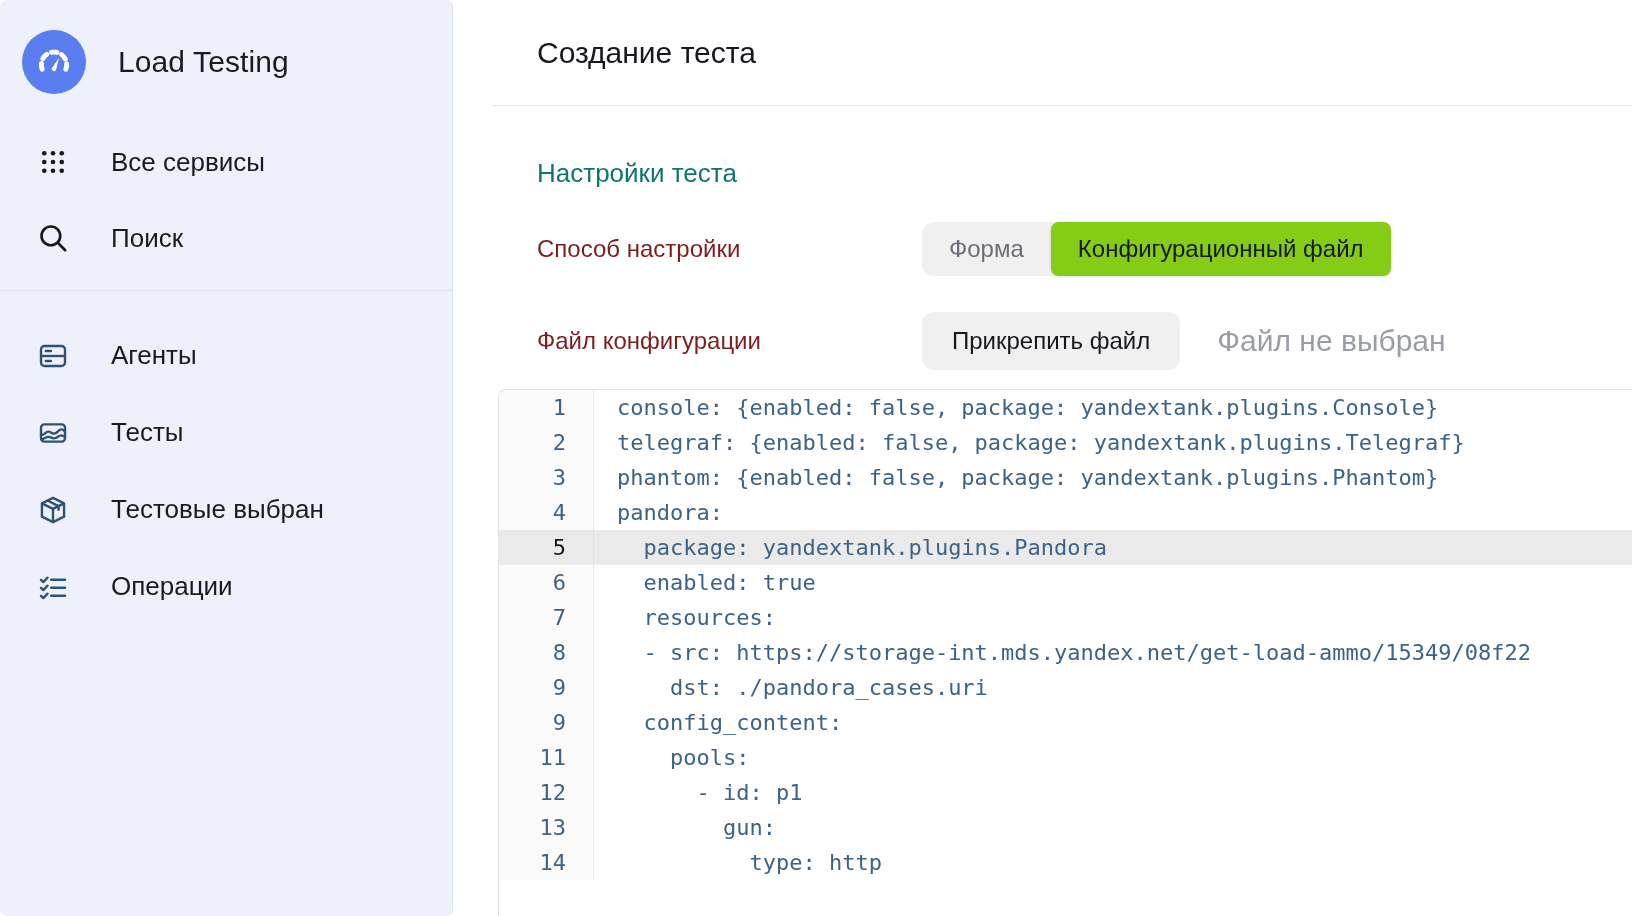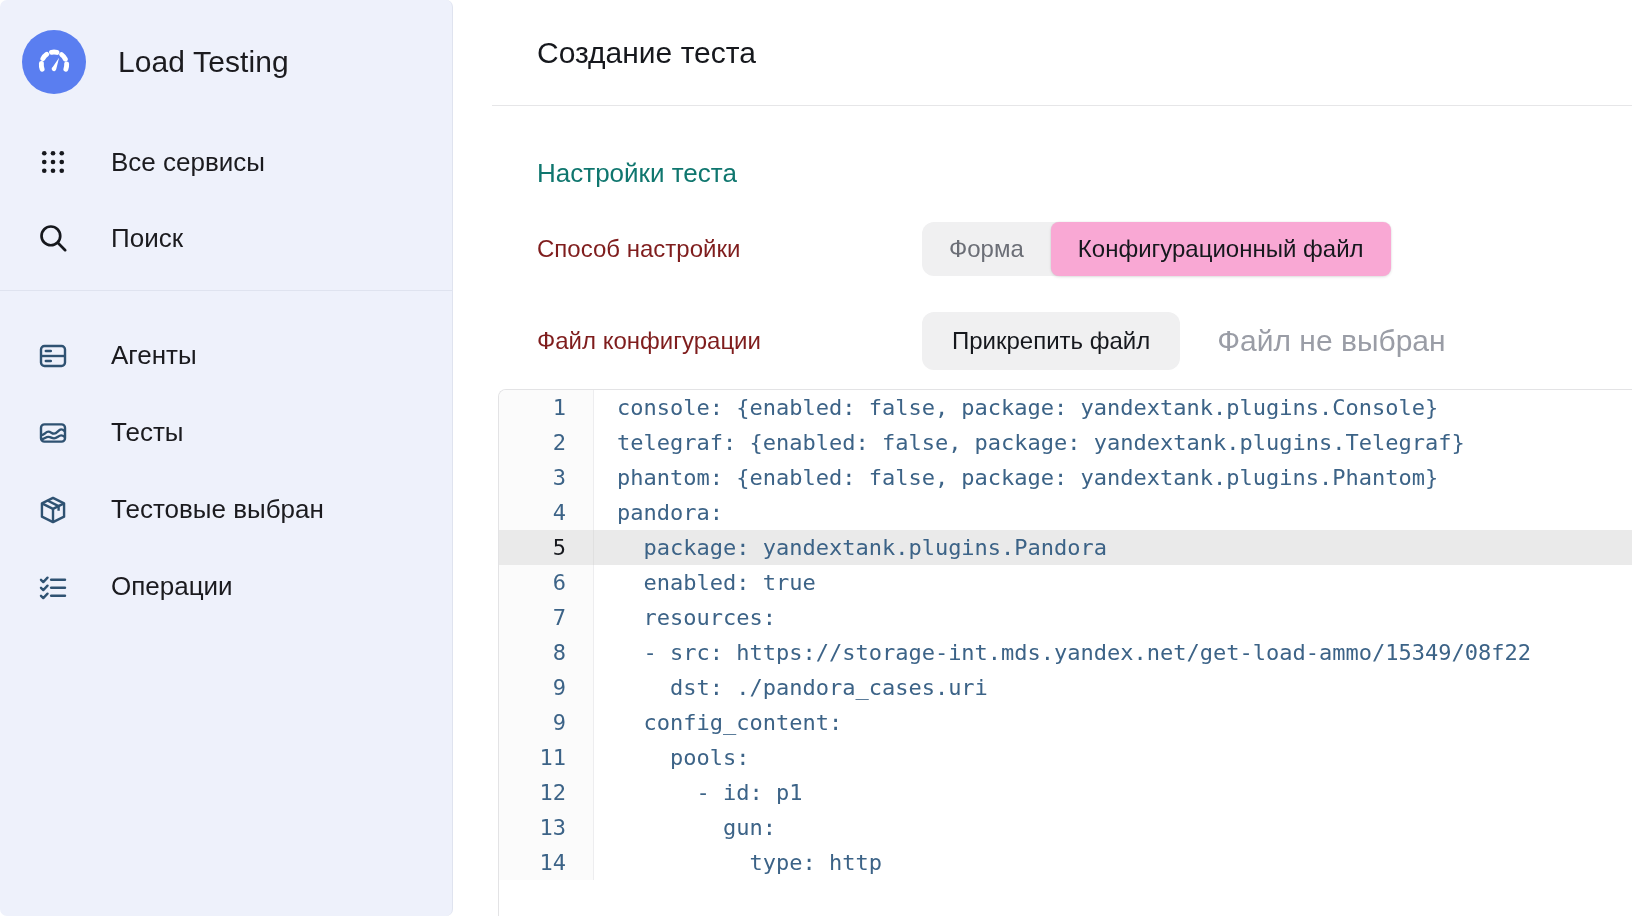--- a/index.html
+++ b/index.html
@@ -98,21 +98,21 @@
     height: 54px;
   }
   .seg-item {
     font-size: 24px; color: #6b6e76;
     padding: 0 27px; height: 54px;
     display: flex; align-items: center;
     border-radius: 8px; cursor: pointer;
     white-space: nowrap;
   }
   .seg-item.active {
-    background: #f9a8d4; color: #16181d;
+    background: #84cc16; color: #16181d;
     box-shadow: 0 1px 3px rgba(0,0,0,.12), 0 0 0 .5px rgba(0,0,0,.04);
   }
 
   .attach-btn {
     background: #f0f0f1; border: none; border-radius: 12px;
     height: 58px; padding: 0 30px;
     font-size: 24px; color: #16181d;
     font-family: Liberation Sans, sans-serif;
     cursor: pointer; white-space: nowrap;
   }

